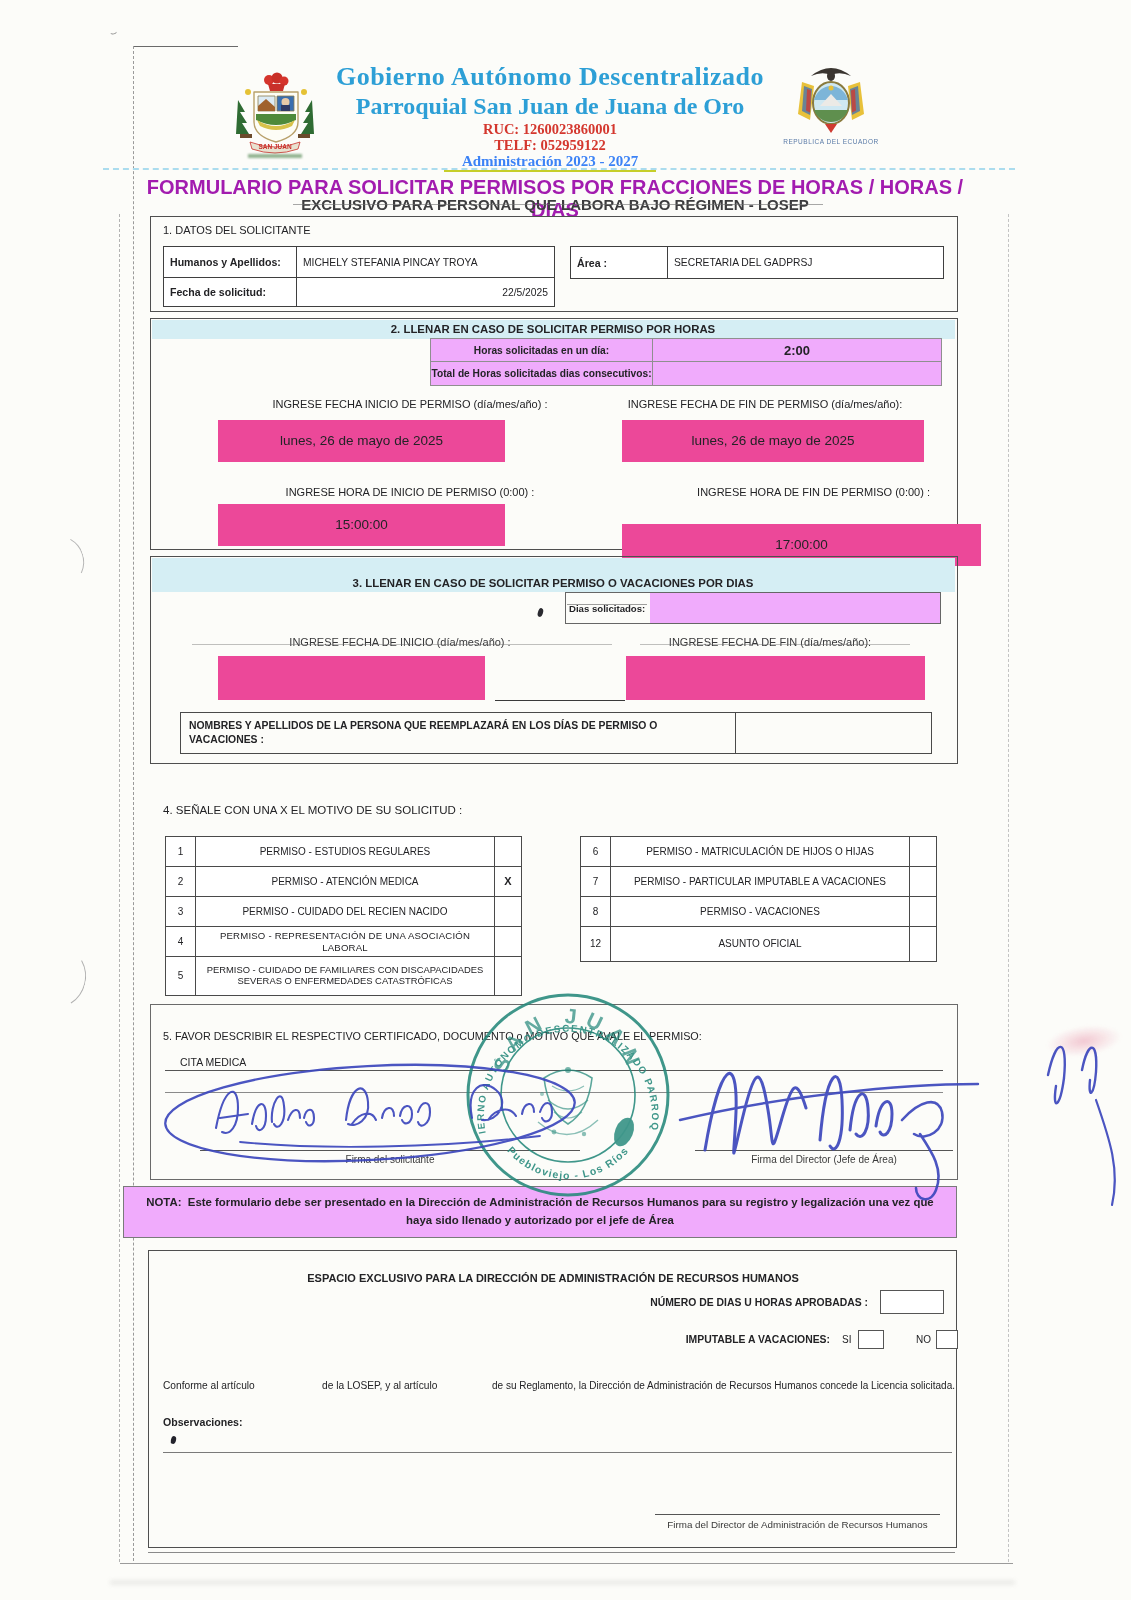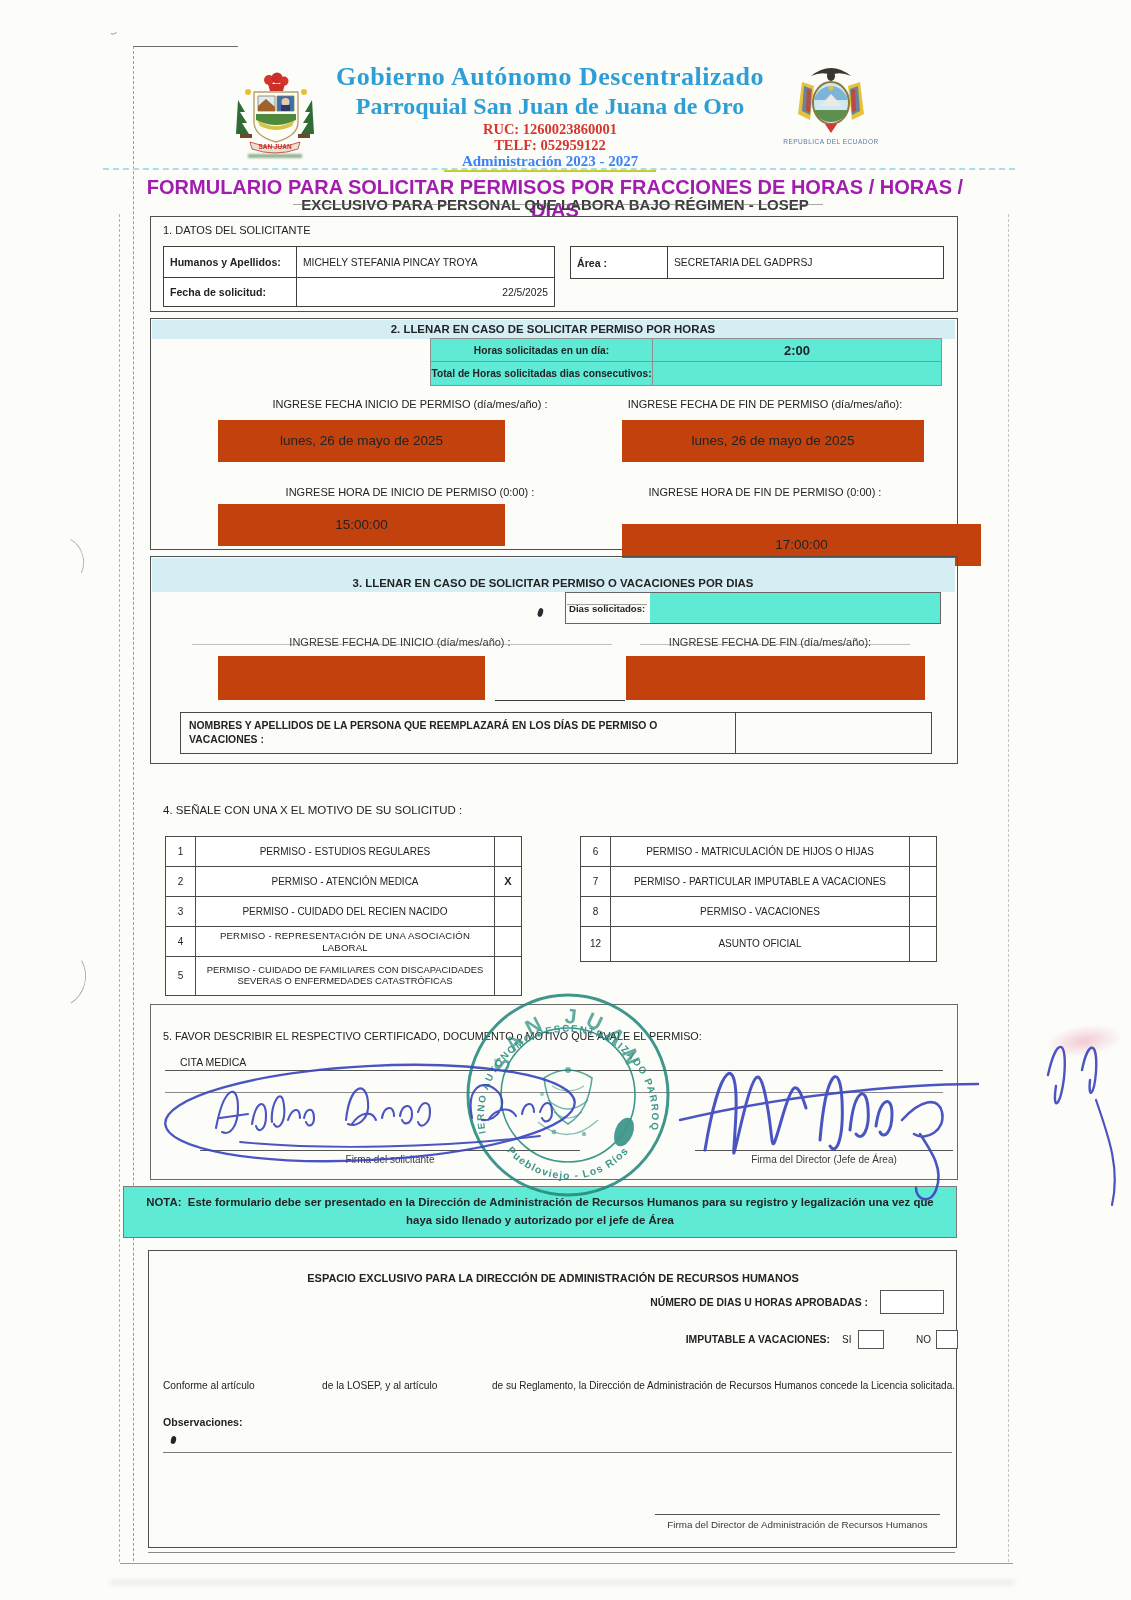--- a/index.html
+++ b/index.html
@@ -5,22 +5,22 @@
   html,body{margin:0;padding:0;background:#e9e9e6;}
   #page{position:relative;width:1131px;height:1600px;background:#fcfcf9;overflow:hidden;
         font-family:"Liberation Sans",sans-serif;color:#232326;}
   .abs{position:absolute;}
   .b{font-weight:bold;}
   .c{text-align:center;}
   .serif{font-family:"Liberation Serif",serif;}
   .hline{position:absolute;border-top:1.3px solid #555;}
   .box{position:absolute;border:1.4px solid #4f4f4f;}
   .cyan{background:#d5eef4;}
-  .cream{background:#5eead4;}
-  .bluefield{background:#c2410c;}
+  .cream{background:#f0abfc;}
+  .bluefield{background:#ec4899;}
   .ftable{position:absolute;border:1.5px solid #3f3f3f;background:#fff;display:grid;}
   .fcell{display:flex;align-items:center;padding:0 6px;font-size:10.6px;overflow:hidden;white-space:nowrap;}
   .mtable{position:absolute;border:1.4px solid #4a4a4a;background:#fff;}
   .mrow{display:grid;grid-template-columns:30px 1fr 26px;border-top:1.4px solid #4a4a4a;}
   .mrow:first-child{border-top:none;}
   .mcell{display:flex;align-items:center;justify-content:center;text-align:center;font-size:10px;line-height:1.15;padding:1px 4px;}
   .mcell.nb{border-right:1.4px solid #4a4a4a;}
   .lab{font-weight:normal;font-size:11px;}
   .dash-v{position:absolute;border-left:1.5px dashed #9a9a9a;}
   svg{display:block;}
@@ -130,21 +130,21 @@
     <div class="fcell"></div>
   </div>
 
   <div class="abs lab c" style="left:165px;top:398px;width:490px;">INGRESE FECHA INICIO DE PERMISO (día/mes/año) :</div>
   <div class="abs lab c" style="left:600px;top:398px;width:330px;">INGRESE FECHA DE FIN DE PERMISO (día/mes/año):</div>
 
   <div class="abs bluefield c" style="left:218px;top:420px;width:287px;height:42px;line-height:42px;font-size:13.5px;">lunes, 26 de mayo de 2025</div>
   <div class="abs bluefield c" style="left:622px;top:420px;width:302px;height:42px;line-height:42px;font-size:13.5px;">lunes, 26 de mayo de 2025</div>
 
   <div class="abs lab c" style="left:165px;top:486px;width:490px;">INGRESE HORA DE INICIO DE PERMISO (0:00) :</div>
-  <div class="abs lab c" style="left:600px;top:486px;width:330px;">INGRESE HORA DE FIN DE PERMISO (0:00) :</div>
+  <div class="abs lab c" style="left:600px;top:486px;width:330px;text-align:right;">INGRESE HORA DE FIN DE PERMISO (0:00) :</div>
 
   <div class="abs bluefield c" style="left:218px;top:504px;width:287px;height:42px;line-height:42px;font-size:13.5px;">15:00:00</div>
   <div class="abs bluefield c" style="left:622px;top:524px;width:359px;height:42px;line-height:42px;font-size:13.5px;">17:00:00</div>
 
   <div class="box" style="left:150px;top:556px;width:806px;height:206px;"></div>
   <div class="abs cyan" style="left:151.5px;top:557.5px;width:803px;height:34px;display:flex;align-items:flex-end;justify-content:center;">
     <span class="b" style="font-size:11.4px;padding-bottom:3px;">3. LLENAR EN CASO DE SOLICITAR PERMISO O VACACIONES POR DIAS</span>
   </div>
 
   <div class="abs" style="left:565px;top:592px;width:85px;height:30px;border:1.3px solid #666;display:flex;align-items:center;">

